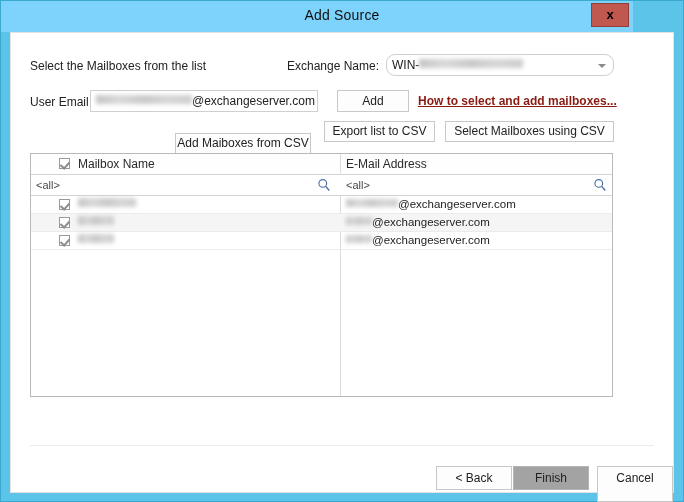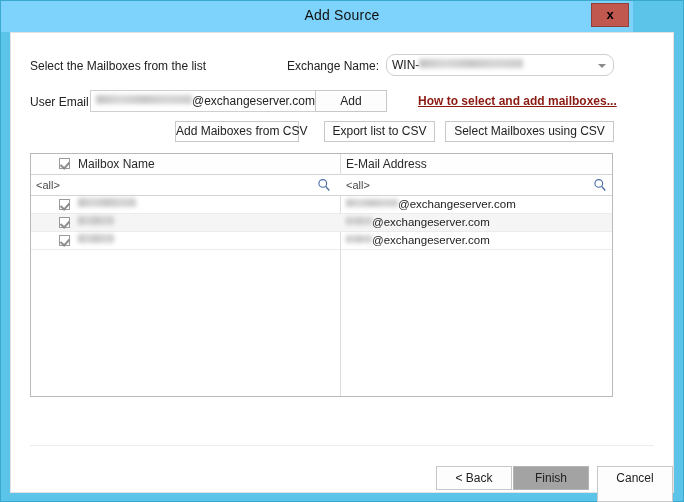--- a/index.html
+++ b/index.html
@@ -272,25 +272,25 @@
       <span class="arrow"></span>
     </div>
 
     <div class="lbl" style="left:19px; top:62px;">User Email</div>
     <div class="textbox" style="left:79px; top:57px; width:228px;">
       <div class="tb-inner">
         <span class="redact" style="width:96px;"></span><span>@exchangeserver.com</span>
       </div>
     </div>
 
-    <div class="btn" style="left:304px; top:57px; width:72px; height:22px; line-height:20px;">Add</div>
+    <div class="btn" style="left:326px; top:57px; width:72px; height:22px; line-height:20px;">Add</div>
 
     <div class="helplink" style="left:407px; top:61px;">How to select and add mailboxes...</div>
 
-    <div class="btn" style="left:164px; top:88px; width:124px; height:21px; line-height:19px;">Add Maiboxes from CSV</div>
+    <div class="btn" style="left:164px; top:100px; width:136px; height:21px; line-height:19px;">Add Maiboxes from CSV</div>
     <div class="btn" style="left:313px; top:88px; width:111px; height:21px; line-height:19px;">Export list to CSV</div>
     <div class="btn" style="left:434px; top:88px; width:169px; height:21px; line-height:19px;">Select Mailboxes using CSV</div>
 
     <div class="grid">
 
       <div class="grid-head">
         <div class="cb" style="left:28px; top:4px;"></div>
         <div class="hcell" style="left:47px;">Mailbox Name</div>
         <div class="hcell" style="left:315px;">E-Mail Address</div>
       </div>

